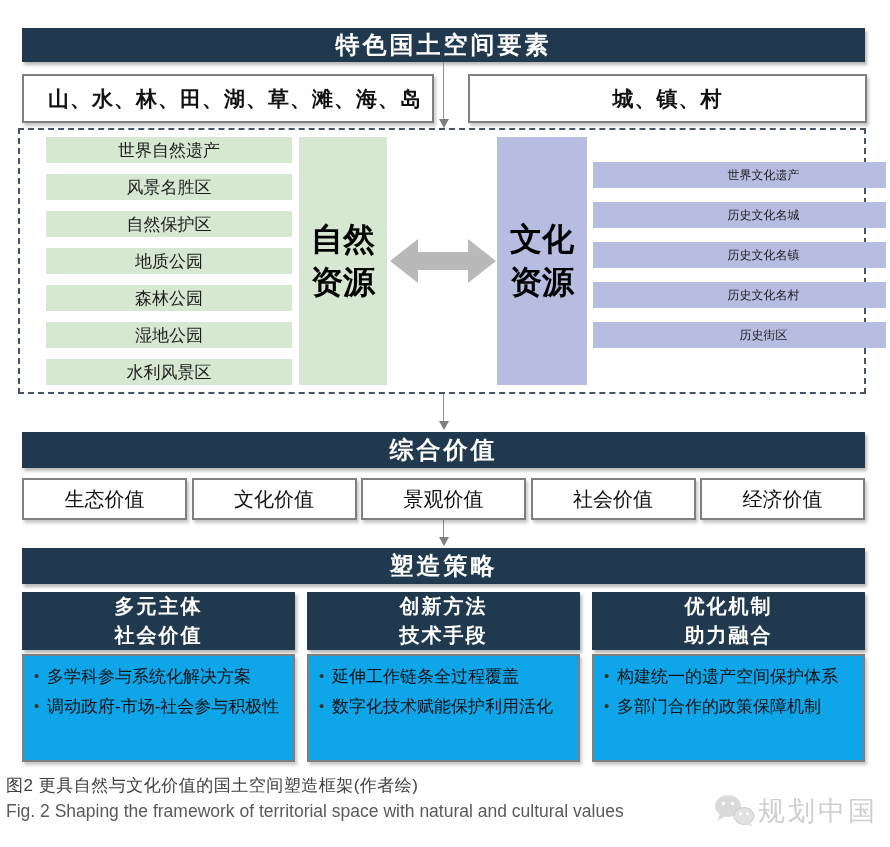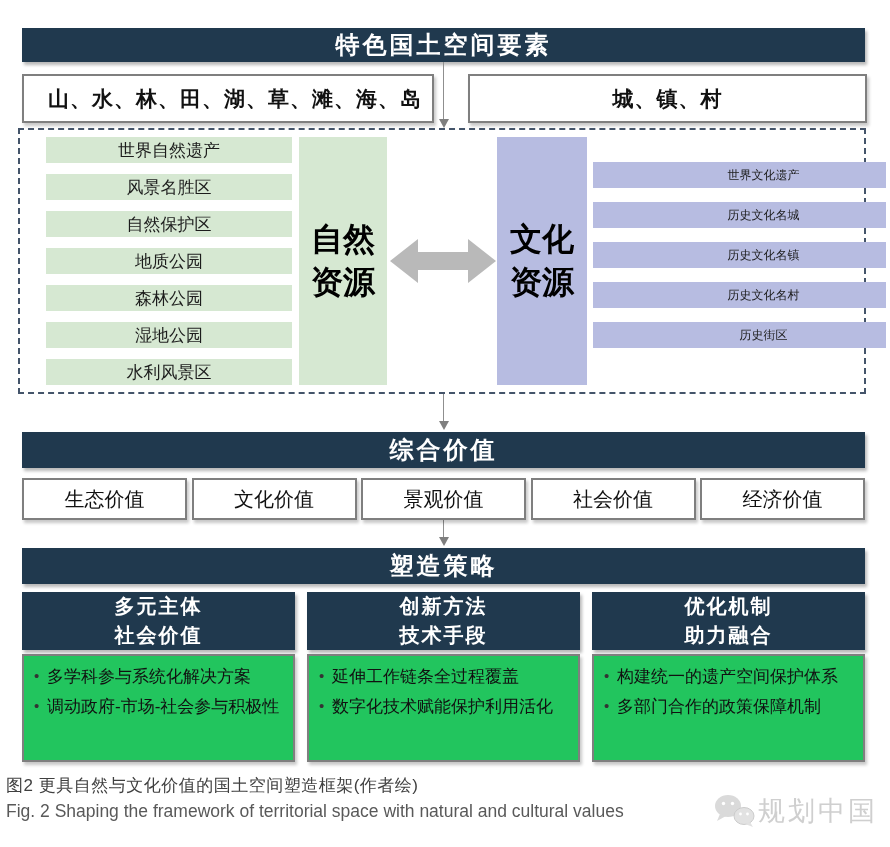--- a/index.html
+++ b/index.html
@@ -55,21 +55,21 @@
        box-shadow:2px 3px 3px rgba(0,0,0,.22);
        display:flex;align-items:center;justify-content:center;font-weight:normal;font-size:20px;}
 
   
   .strat-row{position:absolute;left:22px;top:592px;width:843px;display:flex;gap:12px;}
   .strat-col{width:299px;display:flex;flex-direction:column;}
   .strat-head{height:58px;background:var(--header-bg,#20394e);color:#fff;font-weight:bold;
        font-size:20px;line-height:1.45;letter-spacing:2px;
        display:flex;flex-direction:column;align-items:center;justify-content:center;
        box-shadow:2px 3px 3px rgba(0,0,0,.28);}
-  .strat-body{margin-top:4px;height:108px;background:#22c55e;border:2px solid var(--box-border,#7f7f7f);
+  .strat-body{margin-top:4px;height:108px;background:#0ea5e9;border:2px solid var(--box-border,#7f7f7f);
        box-shadow:2px 3px 3px rgba(0,0,0,.22);padding:10px 8px 0 6px;box-sizing:border-box;}
   .strat-body ul{list-style:none;margin:0;padding:0;}
   .strat-body li{position:relative;padding-left:17px;font-size:17px;line-height:1.32;
        margin-bottom:8px;color:#111;}
   .strat-body li::before{content:"\2022";position:absolute;left:4px;top:0;font-size:15px;color:#333;}
 
   
   .cap-zh{position:absolute;left:6px;top:774px;font-size:17px;color:#3f3f3f;letter-spacing:.5px;}
   .cap-en{position:absolute;left:6px;top:801px;font-size:17.5px;color:#595959;}
 

